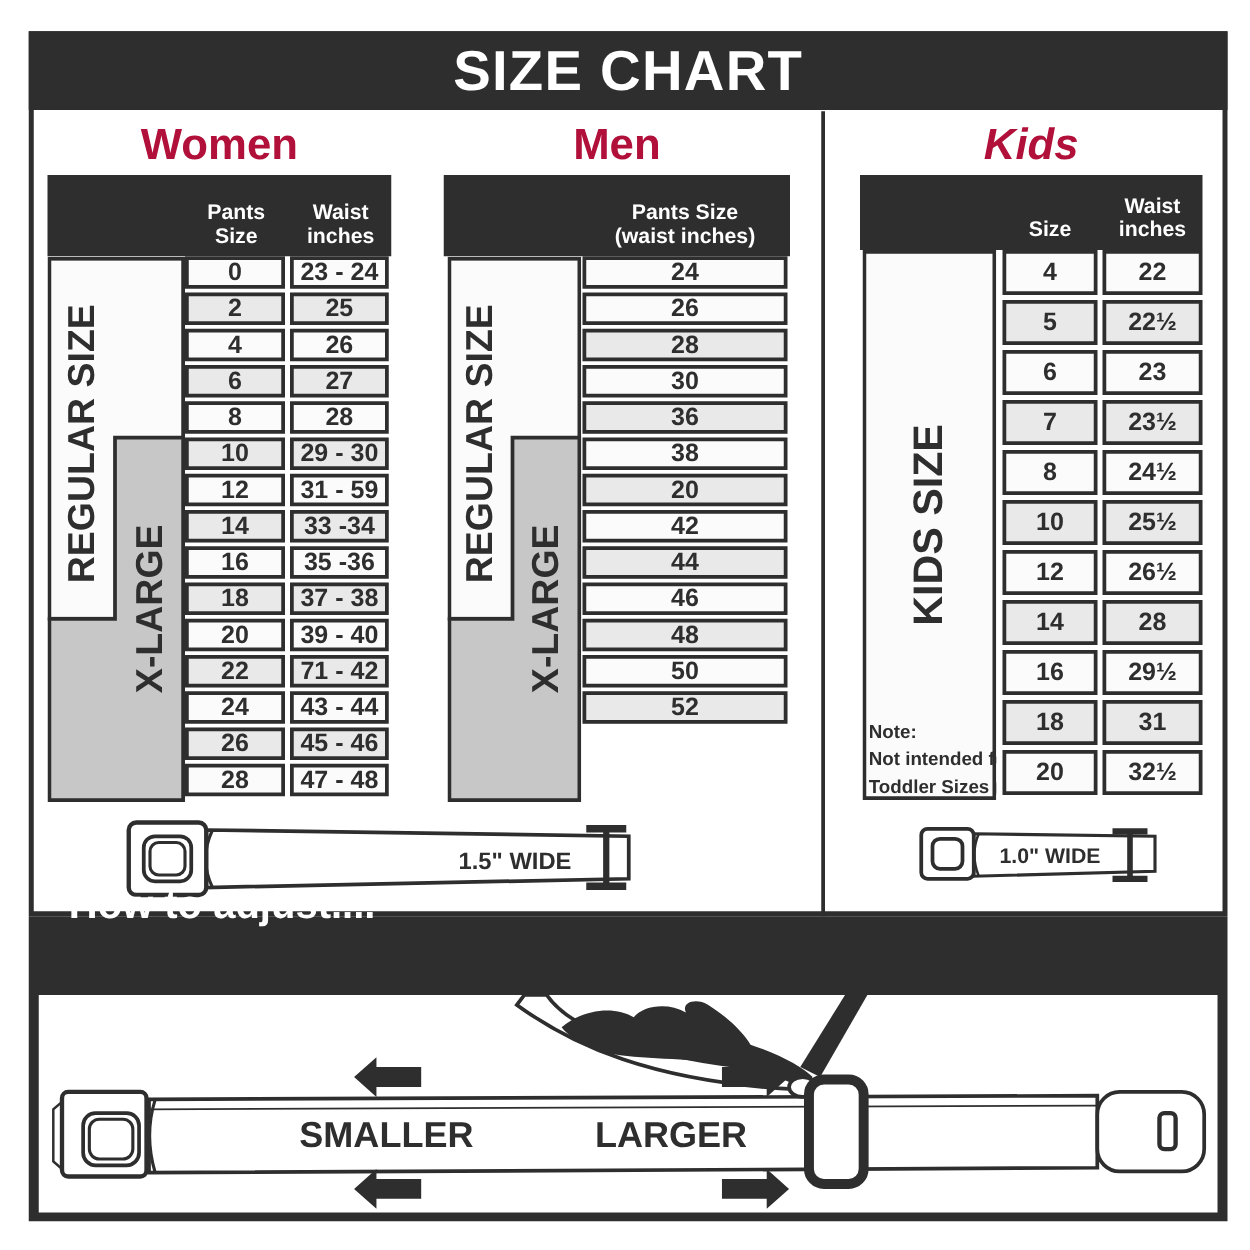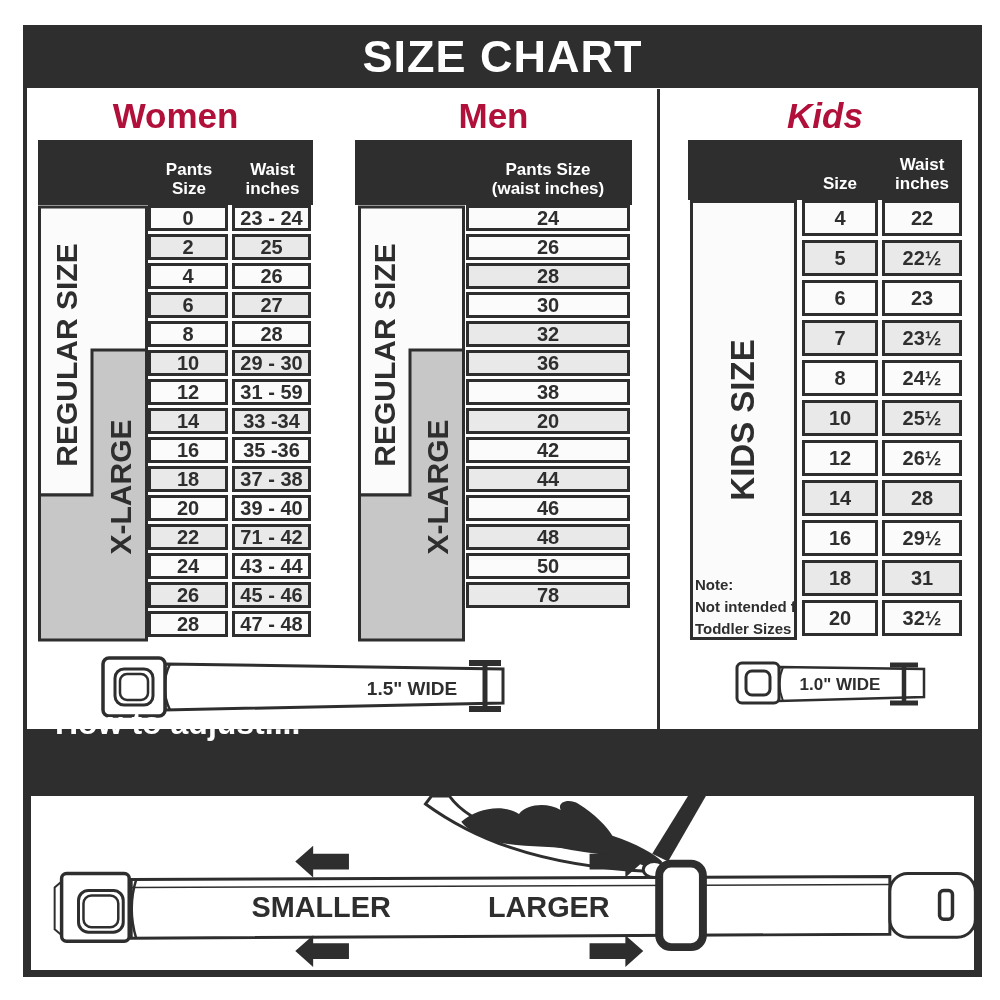--- a/index.html
+++ b/index.html
@@ -29,21 +29,21 @@
   .cell{box-sizing:border-box;border:3px solid #2e2e2e;background:#fbfbfb;
         display:flex;align-items:center;justify-content:center;font-weight:700;font-size:20px;}
   .cell.shaded{background:#e9e9e9;}
   .w80{width:80px}.w79{width:79px}.w164{width:164px}.w76{width:76px}.wk80{width:80px}
 
   svg text{font-family:"Liberation Sans","DejaVu Sans",sans-serif;font-weight:700;fill:#2e2e2e;}
 
   
   .bottom-frame{left:23px;top:733px;width:959px;height:244px;background:#2e2e2e;}
   .adjust-head{left:55px;top:705px;color:#fff;font-size:32px;font-weight:700;}
-  .adjust-panel{left:31px;top:796px;width:943px;height:174px;background:#fff;padding-left:12px;}
+  .adjust-panel{left:31px;top:796px;width:943px;height:174px;background:#fff;}
 </style>
 </head>
 <body>
 
 <div class="canvas">
 
   <div class="abs top-frame"></div>
   <div class="abs title-bar">
     <div class="title-text">SIZE CHART</div>
   </div>
@@ -152,23 +152,20 @@
       <div class="trow h29">
         <div class="cell w164">26</div>
       </div>
       <div class="trow h29">
         <div class="cell w164 shaded">28</div>
       </div>
       <div class="trow h29">
         <div class="cell w164">30</div>
       </div>
       <div class="trow h29">
-        <div class="cell w164 shaded">32</div>
-      </div>
-      <div class="trow h29">
         <div class="cell w164 shaded">36</div>
       </div>
       <div class="trow h29">
         <div class="cell w164">38</div>
       </div>
       <div class="trow h29">
         <div class="cell w164 shaded">20</div>
       </div>
       <div class="trow h29">
         <div class="cell w164">42</div>
@@ -179,21 +176,21 @@
       <div class="trow h29">
         <div class="cell w164">46</div>
       </div>
       <div class="trow h29">
         <div class="cell w164 shaded">48</div>
       </div>
       <div class="trow h29">
         <div class="cell w164">50</div>
       </div>
       <div class="trow h29">
-        <div class="cell w164 shaded">78</div>
+        <div class="cell w164 shaded">52</div>
       </div>
     </div>
 
   <div class="abs sec-head" style="left:688px;top:95px;width:274px;font-style:italic;">Kids</div>
 
   <div class="abs thead" style="left:688px;top:140px;width:274px;height:60px;">
     <div class="hlab" style="left:114px;width:76px;">Size</div>
     <div class="hlab" style="left:194px;width:80px;">
       <span>Waist</span><br>
       <span>inches</span>

